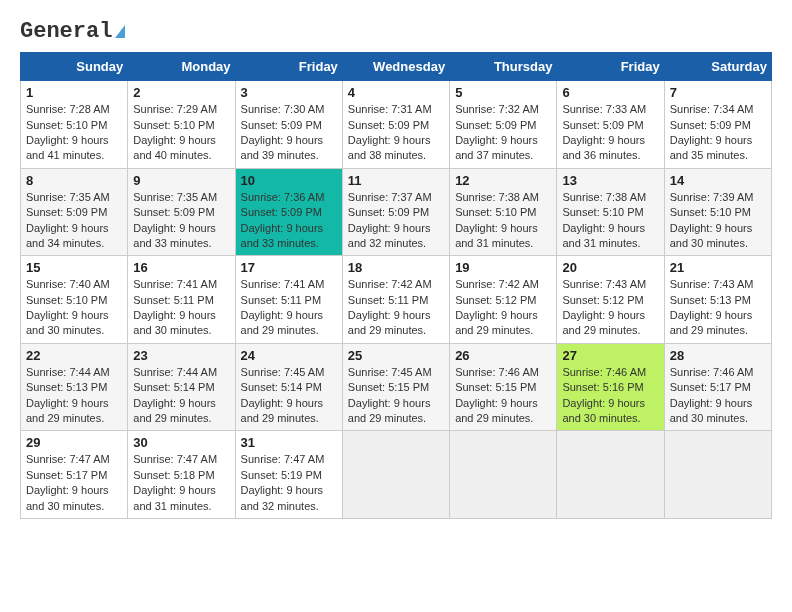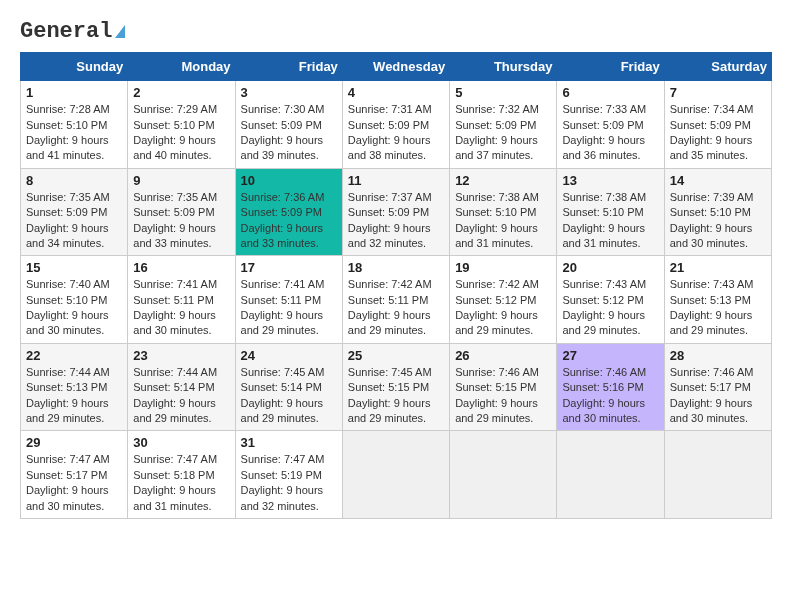--- a/index.html
+++ b/index.html
@@ -316,21 +316,21 @@
         </div>
       </td>
         <td style="background: rgb(245, 245, 245);">
         <span class="day-num">26</span>
         <div class="day-info">
           Sunrise: 7:46 AM<br>
           Sunset: 5:15 PM<br>
           Daylight: 9 hours and 29 minutes.
         </div>
       </td>
-        <td style="background: #c4b5fd;">
+        <td style="background: #bef264;">
         <span class="day-num">27</span>
         <div class="day-info">
           Sunrise: 7:46 AM<br>
           Sunset: 5:16 PM<br>
           Daylight: 9 hours and 30 minutes.
         </div>
       </td>
         <td style="background: rgb(245, 245, 245);">
         <span class="day-num">28</span>
         <div class="day-info">

